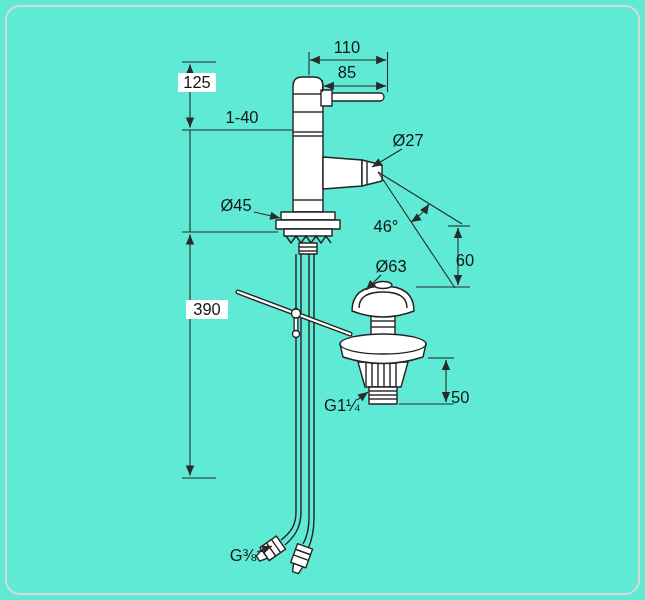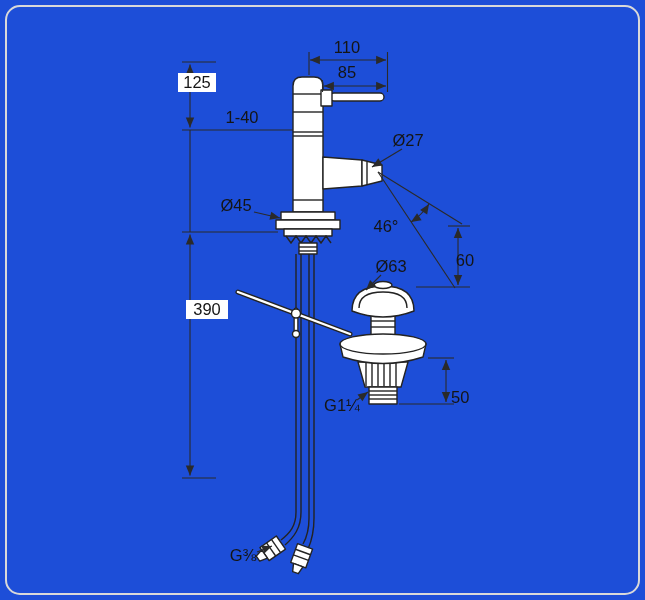--- a/index.html
+++ b/index.html
@@ -1,16 +1,16 @@
 <!DOCTYPE html>
 <html><head>
 <meta charset="utf-8">
 <style>
   html,body{margin:0;padding:0;background:#ffffff;}
-  .page{position:relative;width:645px;height:600px;background:#1d4ed8;overflow:hidden;}
+  .page{position:relative;width:645px;height:600px;background:#5eead4;overflow:hidden;}
   svg{display:block;}
   .p   { fill:#ffffff; stroke:#232323; stroke-width:1.4; stroke-linejoin:round; }
   .l   { fill:none;    stroke:#232323; stroke-width:1.4; }
   .d   { fill:none;    stroke:#2a2a2a; stroke-width:1.1; }
   .rod { fill:none;    stroke:#232323; stroke-width:5;   stroke-linecap:round; }
   .rodw{ fill:none;    stroke:#ffffff; stroke-width:2.4; stroke-linecap:round; }
   .mask{ fill:#ffffff; stroke:none; }
   text { font-family:"Liberation Sans", sans-serif; font-size:16.5px; fill:#151515; text-anchor:middle; }
   .ts  { text-anchor:start; }
 </style>

